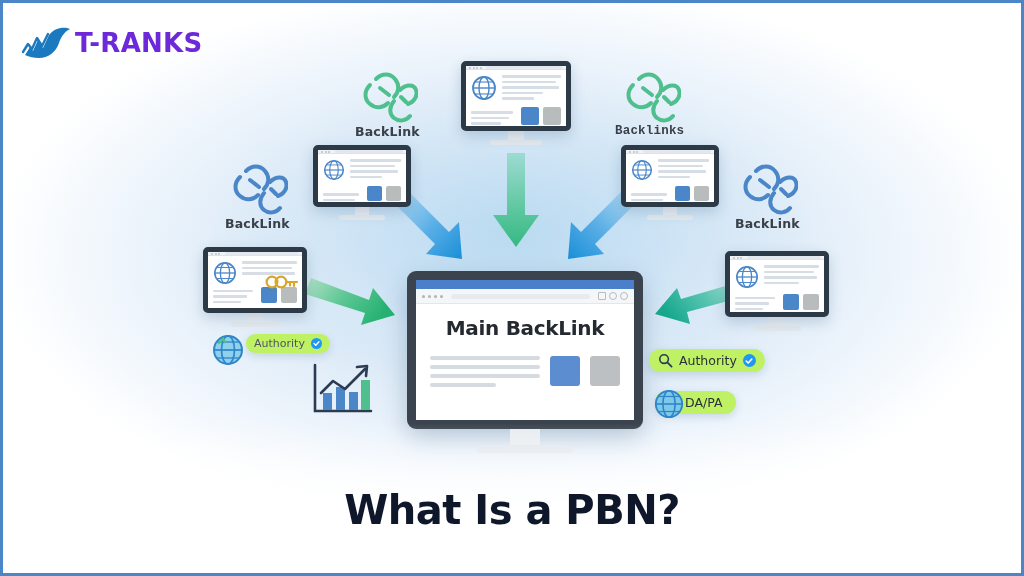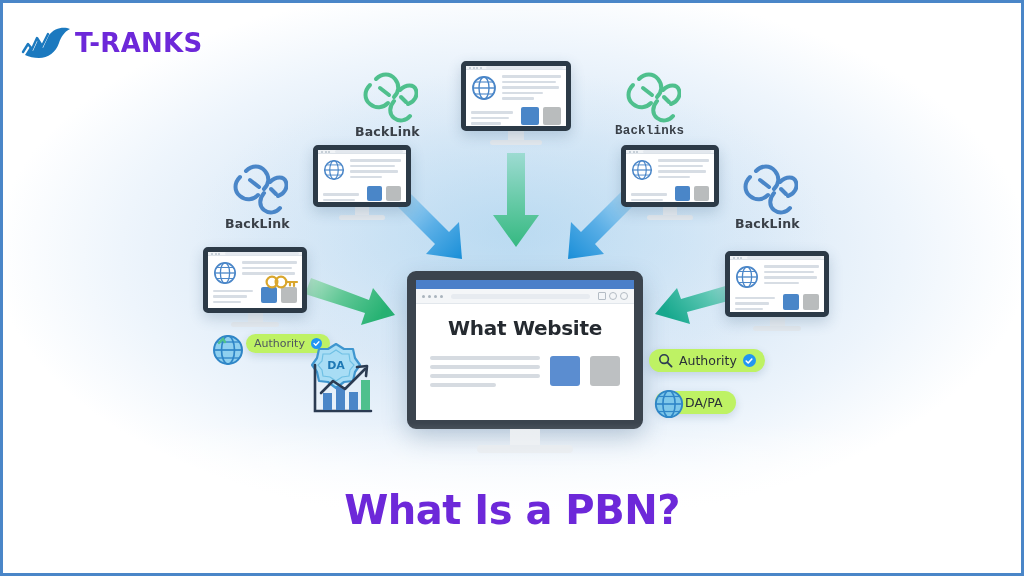--- a/index.html
+++ b/index.html
@@ -95,21 +95,21 @@
     background:#bef264;border-radius:20px;padding:4px 9px;
     box-shadow:0 3px 9px rgba(50,90,130,.18);
   }
   .pill-text{font-size:12.5px;color:#2a3038;font-family:"DejaVu Sans",sans-serif;}
   .check{width:13px;height:13px;border-radius:50%;background:#2196f3;display:flex;align-items:center;justify-content:center;}
   .check svg{display:block;}
 
   
   .main-title{
     position:absolute;left:0;right:0;top:484px;text-align:center;
-    font-size:40px;font-weight:bold;color:#6d28d9;letter-spacing:-.5px;
+    font-size:40px;font-weight:bold;color:#0f172a;letter-spacing:-.5px;
     font-family:"DejaVu Sans", sans-serif;
   }
 
   svg{display:block;}
 </style>
 </head>
 <body>
 
 <div class="frame">
   <div class="bg-wash"></div>
@@ -468,21 +468,21 @@
           <span class="cm-dot"></span>
             <span class="cm-dot"></span>
             <span class="cm-dot"></span>
             <span class="cm-dot"></span>
           <span class="cm-url"></span>
           <span class="cm-ctrl"></span>
             <span class="cm-ctrl" style="border-radius:50%"></span>
             <span class="cm-ctrl" style="border-radius:50%"></span>
         </div>
         <div class="cm-page">
-          <div class="cm-title">What Website</div>
+          <div class="cm-title">Main BackLink</div>
           <div class="cm-lower">
             <div class="cm-lines">
               <div class="cm-ln" style="width:100%"></div>
               <div class="cm-ln" style="width:100%"></div>
               <div class="cm-ln" style="width:100%"></div>
               <div class="cm-ln" style="width:60%"></div>
             </div>
             <span class="cm-box blue"></span>
             <span class="cm-box gray"></span>
           </div>
@@ -506,27 +506,20 @@
 
   <div class="pill" style="left:243px;top:331px;padding:3px 8px;filter:blur(.5px);">
     <span class="pill-text" style="font-size:11px;color:#4e5560;">Authority</span>
     <span class="check" style="width:11px;height:11px;">
       <svg width="7" height="7" viewBox="0 0 10 10">
           <path d="M1.5 5 L4 7.5 L8.5 2.5" fill="none" stroke="#fff" stroke-width="1.8" stroke-linecap="round" stroke-linejoin="round"></path>
         </svg>
     </span>
   </div>
 
-  <span style="position:absolute;left:308px;top:339px;">
-    <svg width="50" height="52" viewBox="0 0 50 52">
-      <path d="M25 2 L33 7 L42 7 L44 16 L49 23 L44 30 L42 39 L33 40 L25 46 L17 40 L8 39 L6 30 L1 23 L6 16 L8 7 L17 7 Z" fill="#a8ddf5" stroke="#3f96cf" stroke-width="2.2" stroke-linejoin="round"></path>
-      <path d="M25 8 L31 12 L38 12 L39 19 L43 23 L39 28 L38 34 L31 35 L25 39 L19 35 L12 34 L11 28 L7 23 L11 19 L12 12 L19 12 Z" fill="none" stroke="#6fc0e4" stroke-width="1.2"></path>
-      <text x="25" y="27" text-anchor="middle" font-family="DejaVu Sans, sans-serif" font-size="11" font-weight="bold" fill="#1e78b4">DA</text>
-    </svg>
-  </span>
 
   <span style="position:absolute;left:306px;top:358px;">
     <svg width="66" height="56" viewBox="0 0 66 56">
       <path d="M6 4 V50 H62" fill="none" stroke="#2b3b52" stroke-width="2.6" stroke-linecap="round"></path>
       <rect x="14" y="32" width="9" height="17" fill="#4a86c8"></rect>
       <rect x="27" y="26" width="9" height="23" fill="#4a86c8"></rect>
       <rect x="40" y="31" width="9" height="18" fill="#4a86c8"></rect>
       <rect x="52" y="19" width="9" height="30" fill="#4fc08d"></rect>
       <path d="M12 32 L24 20 L36 28 L56 8" fill="none" stroke="#2b3b52" stroke-width="2.6" stroke-linecap="round" stroke-linejoin="round"></path>
       <path d="M48 6 L58 5 L57 15" fill="none" stroke="#2b3b52" stroke-width="2.6" stroke-linecap="round" stroke-linejoin="round"></path>

